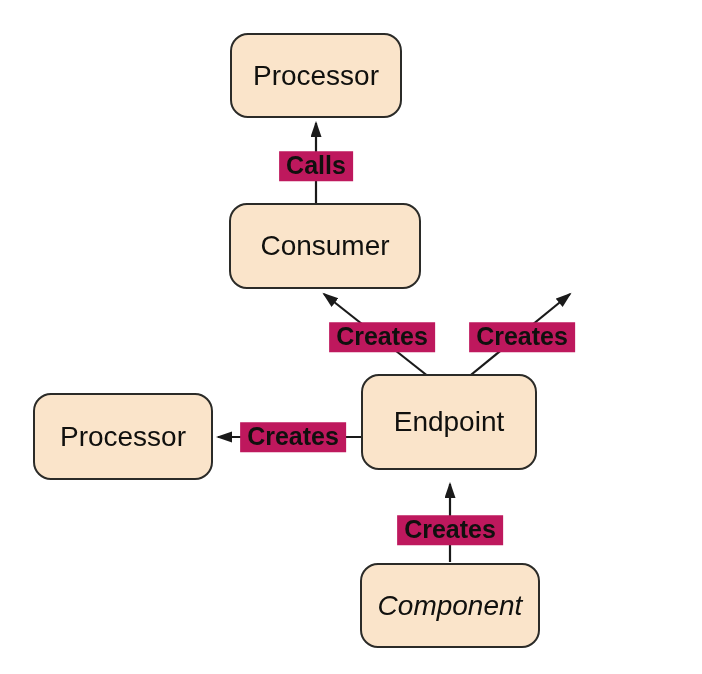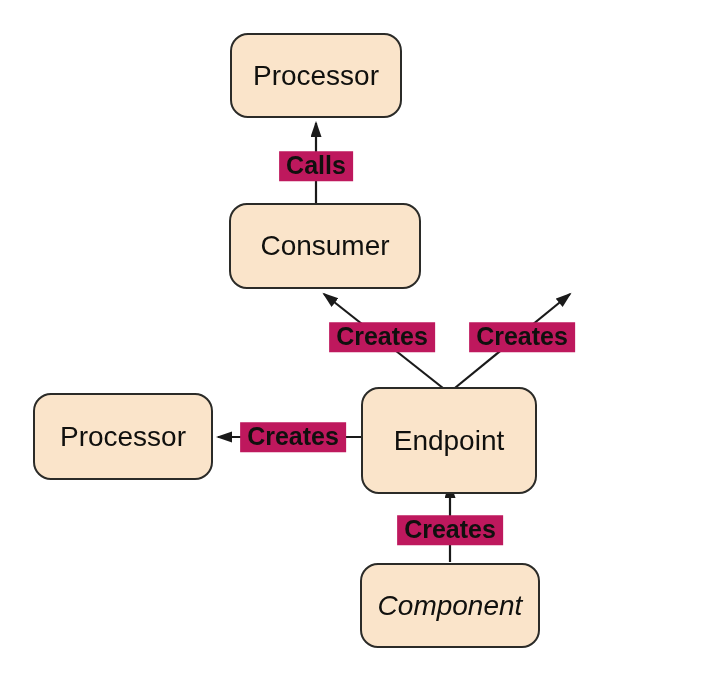--- a/index.html
+++ b/index.html
@@ -50,21 +50,21 @@
     justify-content: center;
     font-size: 28px;
     color: #10100e;
     z-index: 3;
     white-space: nowrap;
   }
   #n-processor { left: 230px; top: 33px;  width: 172px; height: 85px; }
   #n-consumer  { left: 229px; top: 203px; width: 192px; height: 86px; }
   #n-producer  { left: 491px; top: 202px; width: 181px; height: 86px; }
   #n-exchange  { left: 33px;  top: 393px; width: 180px; height: 87px; }
-  #n-endpoint  { left: 361px; top: 387px; width: 176px; height: 107px; }
+  #n-endpoint  { left: 361px; top: 374px; width: 176px; height: 96px; }
   #n-component { left: 360px; top: 563px; width: 180px; height: 85px; font-style: italic; }
 
   #l-calls            { left: 316px; top: 166px; }
   #l-creates-consumer { left: 382px; top: 337px; }
   #l-creates-producer { left: 522px; top: 337px; }
   #l-creates-exchange { left: 293px; top: 437px; }
   #l-creates-component{ left: 450px; top: 530px; }
 </style>
 </head>
 <body>

